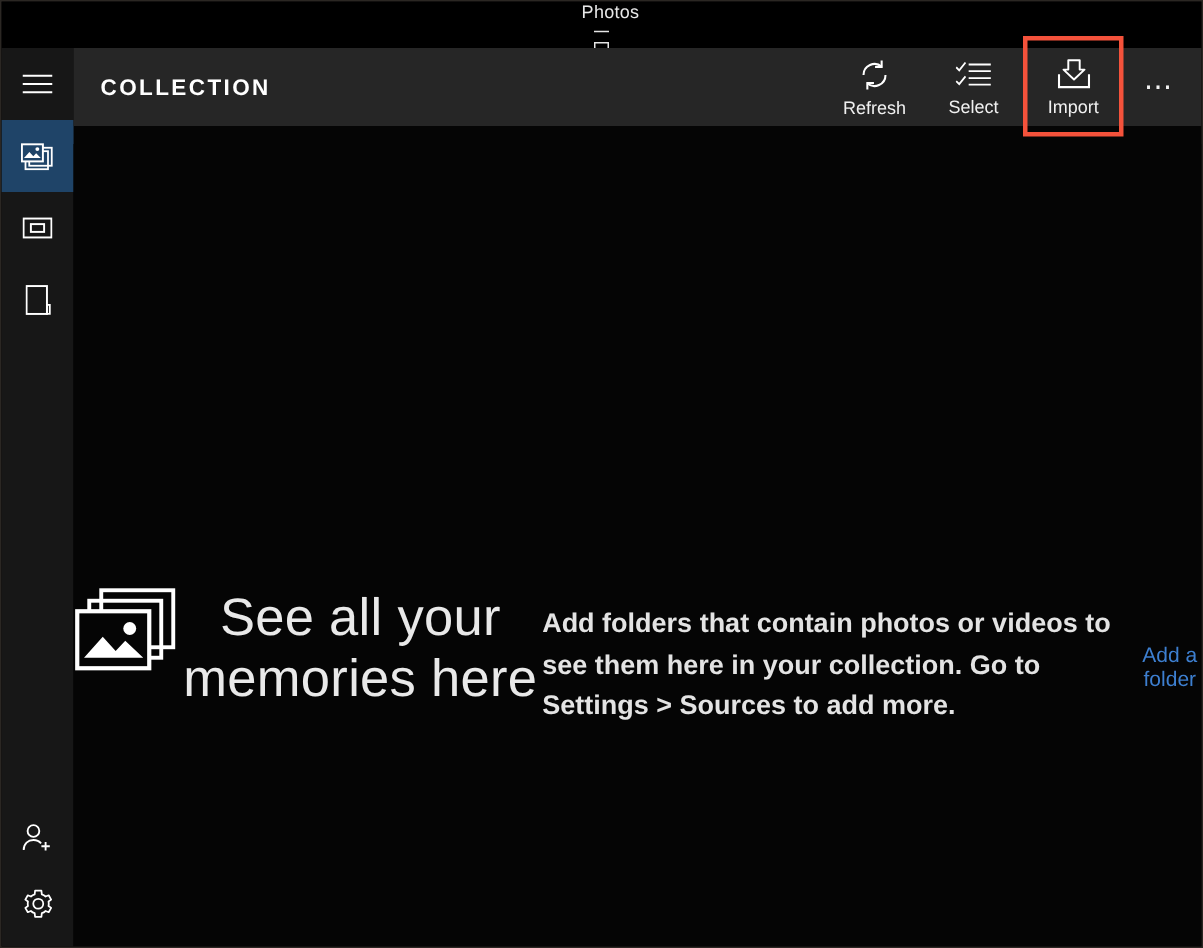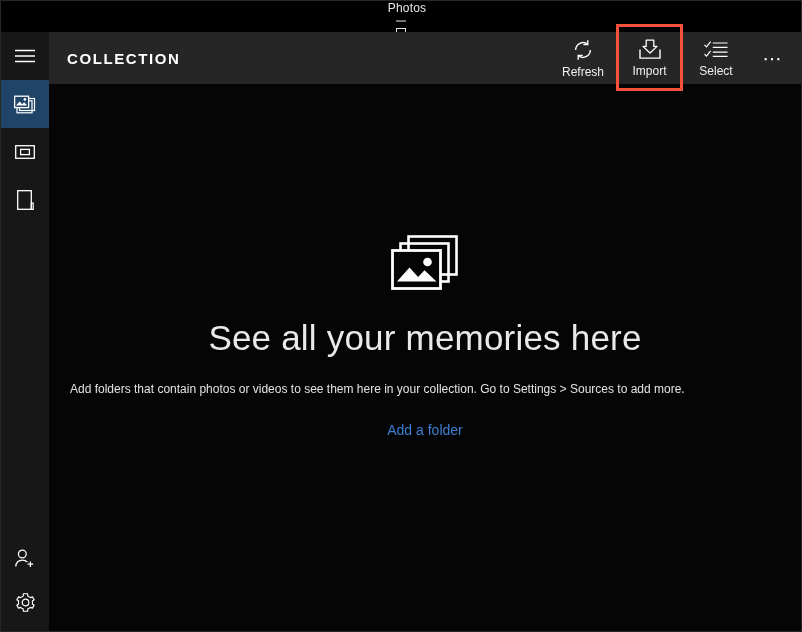--- a/index.html
+++ b/index.html
@@ -141,43 +141,44 @@
 
   
   .content {
     position: absolute;
     top: 95px;
     left: 48px;
     right: 0;
     bottom: 0;
     background: #050505;
     display: flex;
-    flex-direction: column;
+    flex-direction: row;
     align-items: center;
     padding-top: 138px;
   }
   .empty-icon { color: #ffffff; margin-bottom: 26px; }
   .empty-icon svg { display: block; }
 
   .empty-heading {
     font-size: 35px;
     font-weight: 300;
     color: #e9e9e9;
     letter-spacing: .2px;
     line-height: 1.15;
     text-align: center;
   }
 
   .empty-body {
     margin-top: 22px;
     width: 710px;
-    font-size: 12px;
+    font-size: 18px;
     line-height: 1.55;
     color: #e3e3e3;
     text-align: left;
+    font-weight: bold;
   }
 
   .empty-link {
     margin-top: 23px;
     font-size: 14px;
     color: #3d7fd0;
     text-decoration: none;
     text-align: center;
   }
 </style>
@@ -284,39 +285,39 @@
         <svg width="22" height="22" viewBox="0 0 24 24">
           <path d="M20 12a8 8 0 01-13.3 6" stroke="currentColor" stroke-width="1.5" fill="none"></path>
           <path d="M4 12a8 8 0 0113.3-6" stroke="currentColor" stroke-width="1.5" fill="none"></path>
           <path d="M17.2 1.4v4.8h-4.8" stroke="currentColor" stroke-width="1.5" fill="none"></path>
           <path d="M6.8 22.6v-4.8h4.8" stroke="currentColor" stroke-width="1.5" fill="none"></path>
         </svg>
       </span>
       <span class="cmd-label">Refresh</span>
     </div>
 
-    <div class="cmd-btn highlighted">
-      <span>
-        <svg width="22" height="21" viewBox="0 0 22 21">
-          <path d="M1 10.5v8.6h20v-8.6" stroke="currentColor" stroke-width="1.4" fill="none"></path>
-          <path d="M7.2 1.2h7.6v6.2h3.2L11 14 4 7.4h3.2z" stroke="currentColor" stroke-width="1.3" fill="none" stroke-linejoin="round"></path>
-        </svg>
-      </span>
-      <span class="cmd-label">Import</span>
-    </div>
-
     <div class="cmd-btn">
       <span>
         <svg width="24" height="20" viewBox="0 0 26 20">
           <path d="M0.5 4.4l2.2 2.2L7.2 1" stroke="currentColor" stroke-width="1.3" fill="none"></path>
           <path d="M0.5 14.4l2.2 2.2L7.2 11" stroke="currentColor" stroke-width="1.3" fill="none"></path>
           <path d="M9.5 2.4h16M9.5 7.2h16M9.5 12.2h16M9.5 17h16" stroke="currentColor" stroke-width="1.3" fill="none"></path>
         </svg>
       </span>
       <span class="cmd-label">Select</span>
+    </div>
+
+    <div class="cmd-btn highlighted">
+      <span>
+        <svg width="22" height="21" viewBox="0 0 22 21">
+          <path d="M1 10.5v8.6h20v-8.6" stroke="currentColor" stroke-width="1.4" fill="none"></path>
+          <path d="M7.2 1.2h7.6v6.2h3.2L11 14 4 7.4h3.2z" stroke="currentColor" stroke-width="1.3" fill="none" stroke-linejoin="round"></path>
+        </svg>
+      </span>
+      <span class="cmd-label">Import</span>
     </div>
 
     <div class="more-btn">
       <span class="more-dots">⋯</span>
     </div>
   </div>
 
   <div class="content">
 
     <div class="empty-icon">

